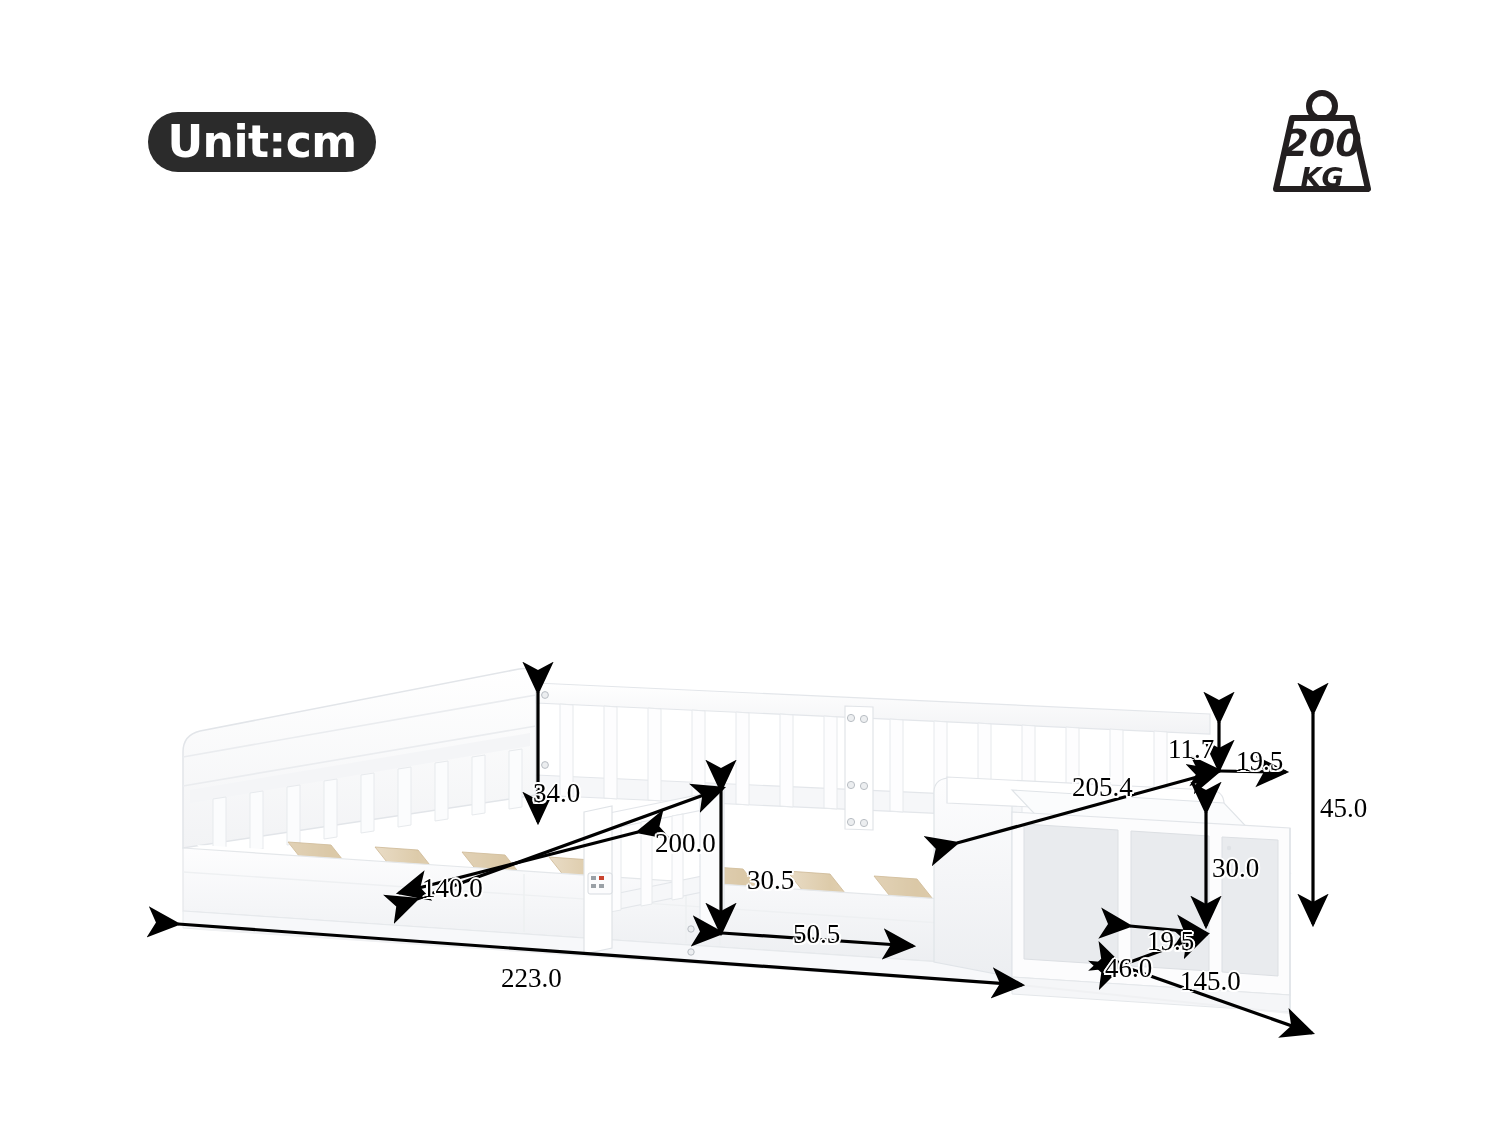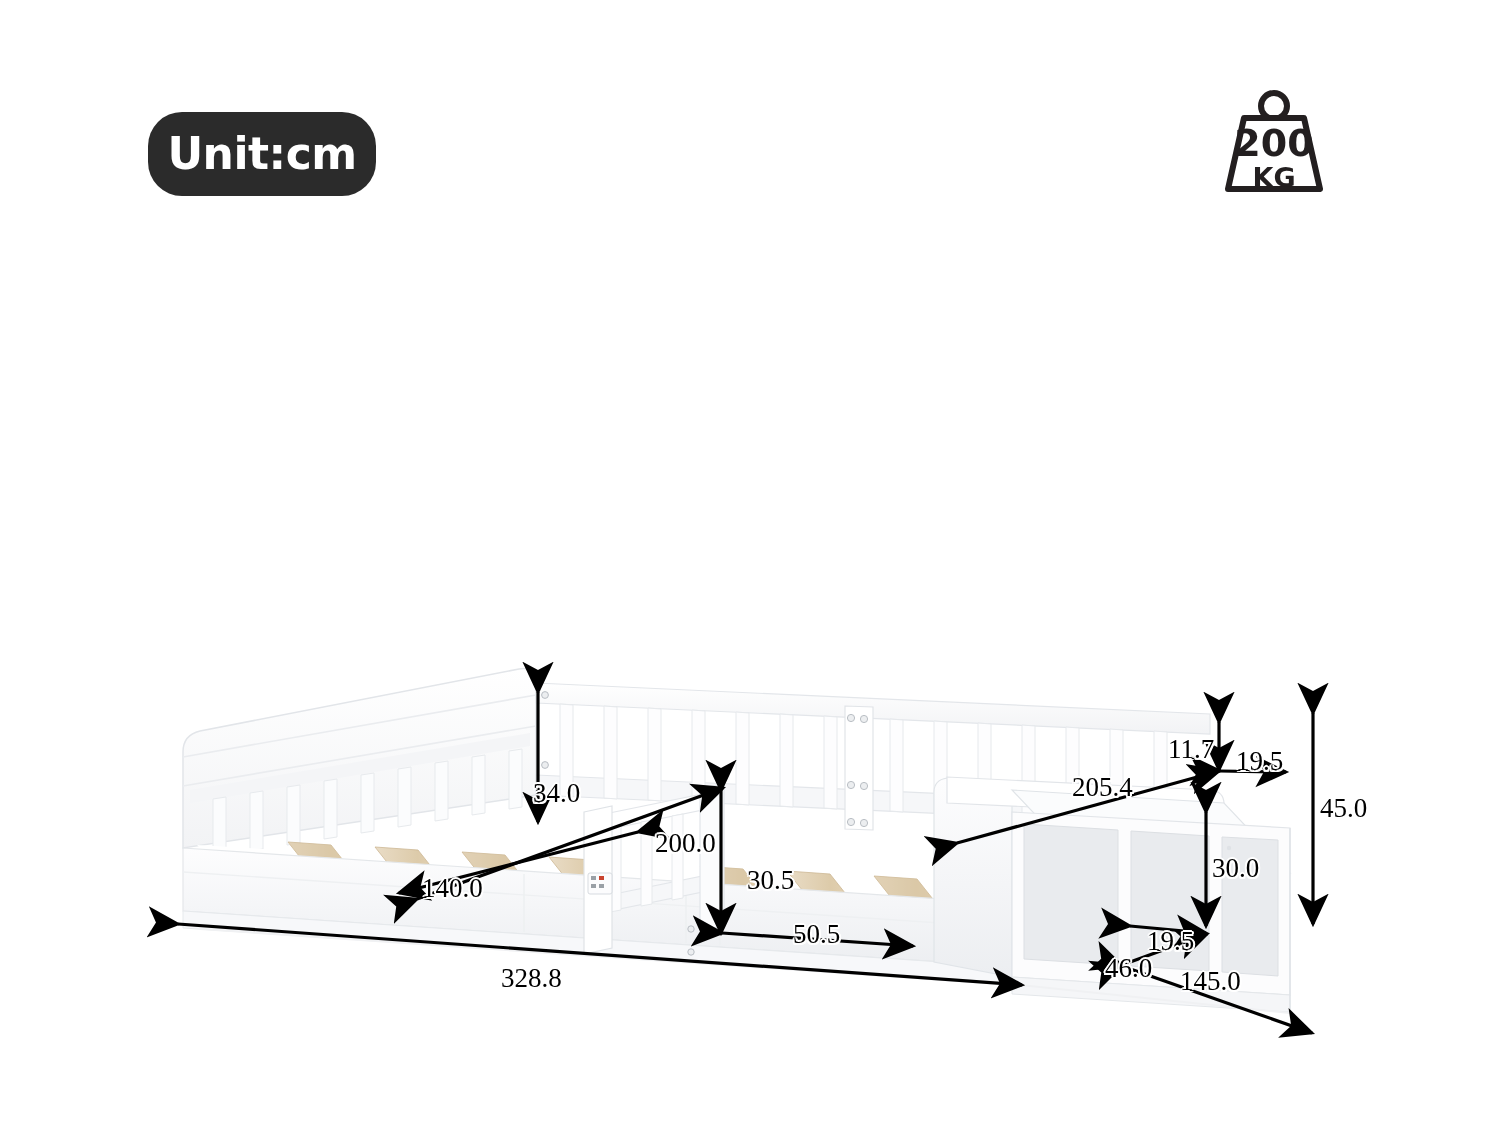--- a/index.html
+++ b/index.html
@@ -12,41 +12,41 @@
     width: 1500px; height: 1125px;
     position: relative;
     font-family: "Liberation Serif", "DejaVu Serif", serif;
     overflow: hidden;
   }
 
   
   #unit-badge {
     position: absolute;
     left: 148px; top: 112px;
-    width: 228px; height: 84px;
+    width: 228px; height: 60px;
     background: #2b2b2b;
     border-radius: 34px;
     display: flex;
     align-items: center;
     justify-content: center;
   }
   #unit-badge .txt {
     color: #ffffff;
     font-family: "DejaVu Sans", "Liberation Sans", sans-serif;
     font-weight: bold;
     font-size: 44px;
     letter-spacing: -0.5px;
     line-height: 1;
   }
 
   
   #weight-icon {
     position: absolute;
-    left: 1214px; top: 88px;
-    width: 120px; height: 108px;
+    left: 1262px; top: 88px;
+    width: 120px; height: 108px; font-style: italic;
   }
   #weight-icon .wi-label {
     position: absolute;
     left: 0; width: 100%;
     text-align: center;
     font-family: "DejaVu Sans", "Liberation Sans", sans-serif;
     font-weight: bold;
     color: #231f20;
     line-height: 1;
   }
@@ -297,13 +297,13 @@
 <div class="dim" style="left:1168px; top:736px;">11.7</div>
 <div class="dim" style="left:1236px; top:748px;">19.5</div>
 <div class="dim" style="left:1072px; top:774px;">205.4</div>
 <div class="dim" style="left:1320px; top:795px;">45.0</div>
 <div class="dim" style="left:1212px; top:855px;">30.0</div>
 <div class="dim" style="left:723px; top:867px;margin-left:24px;">30.5</div>
 <div class="dim" style="left:1147px; top:928px;">19.5</div>
 <div class="dim" style="left:1105px; top:955px;text-align:center;">46.0</div>
 <div class="dim" style="left:793px; top:921px;">50.5</div>
 <div class="dim" style="left:1180px; top:968px;">145.0</div>
-<div class="dim" style="left:501px; top:965px;">328.8</div>
+<div class="dim" style="left:501px; top:965px;">223.0</div>
 
 </body></html>

